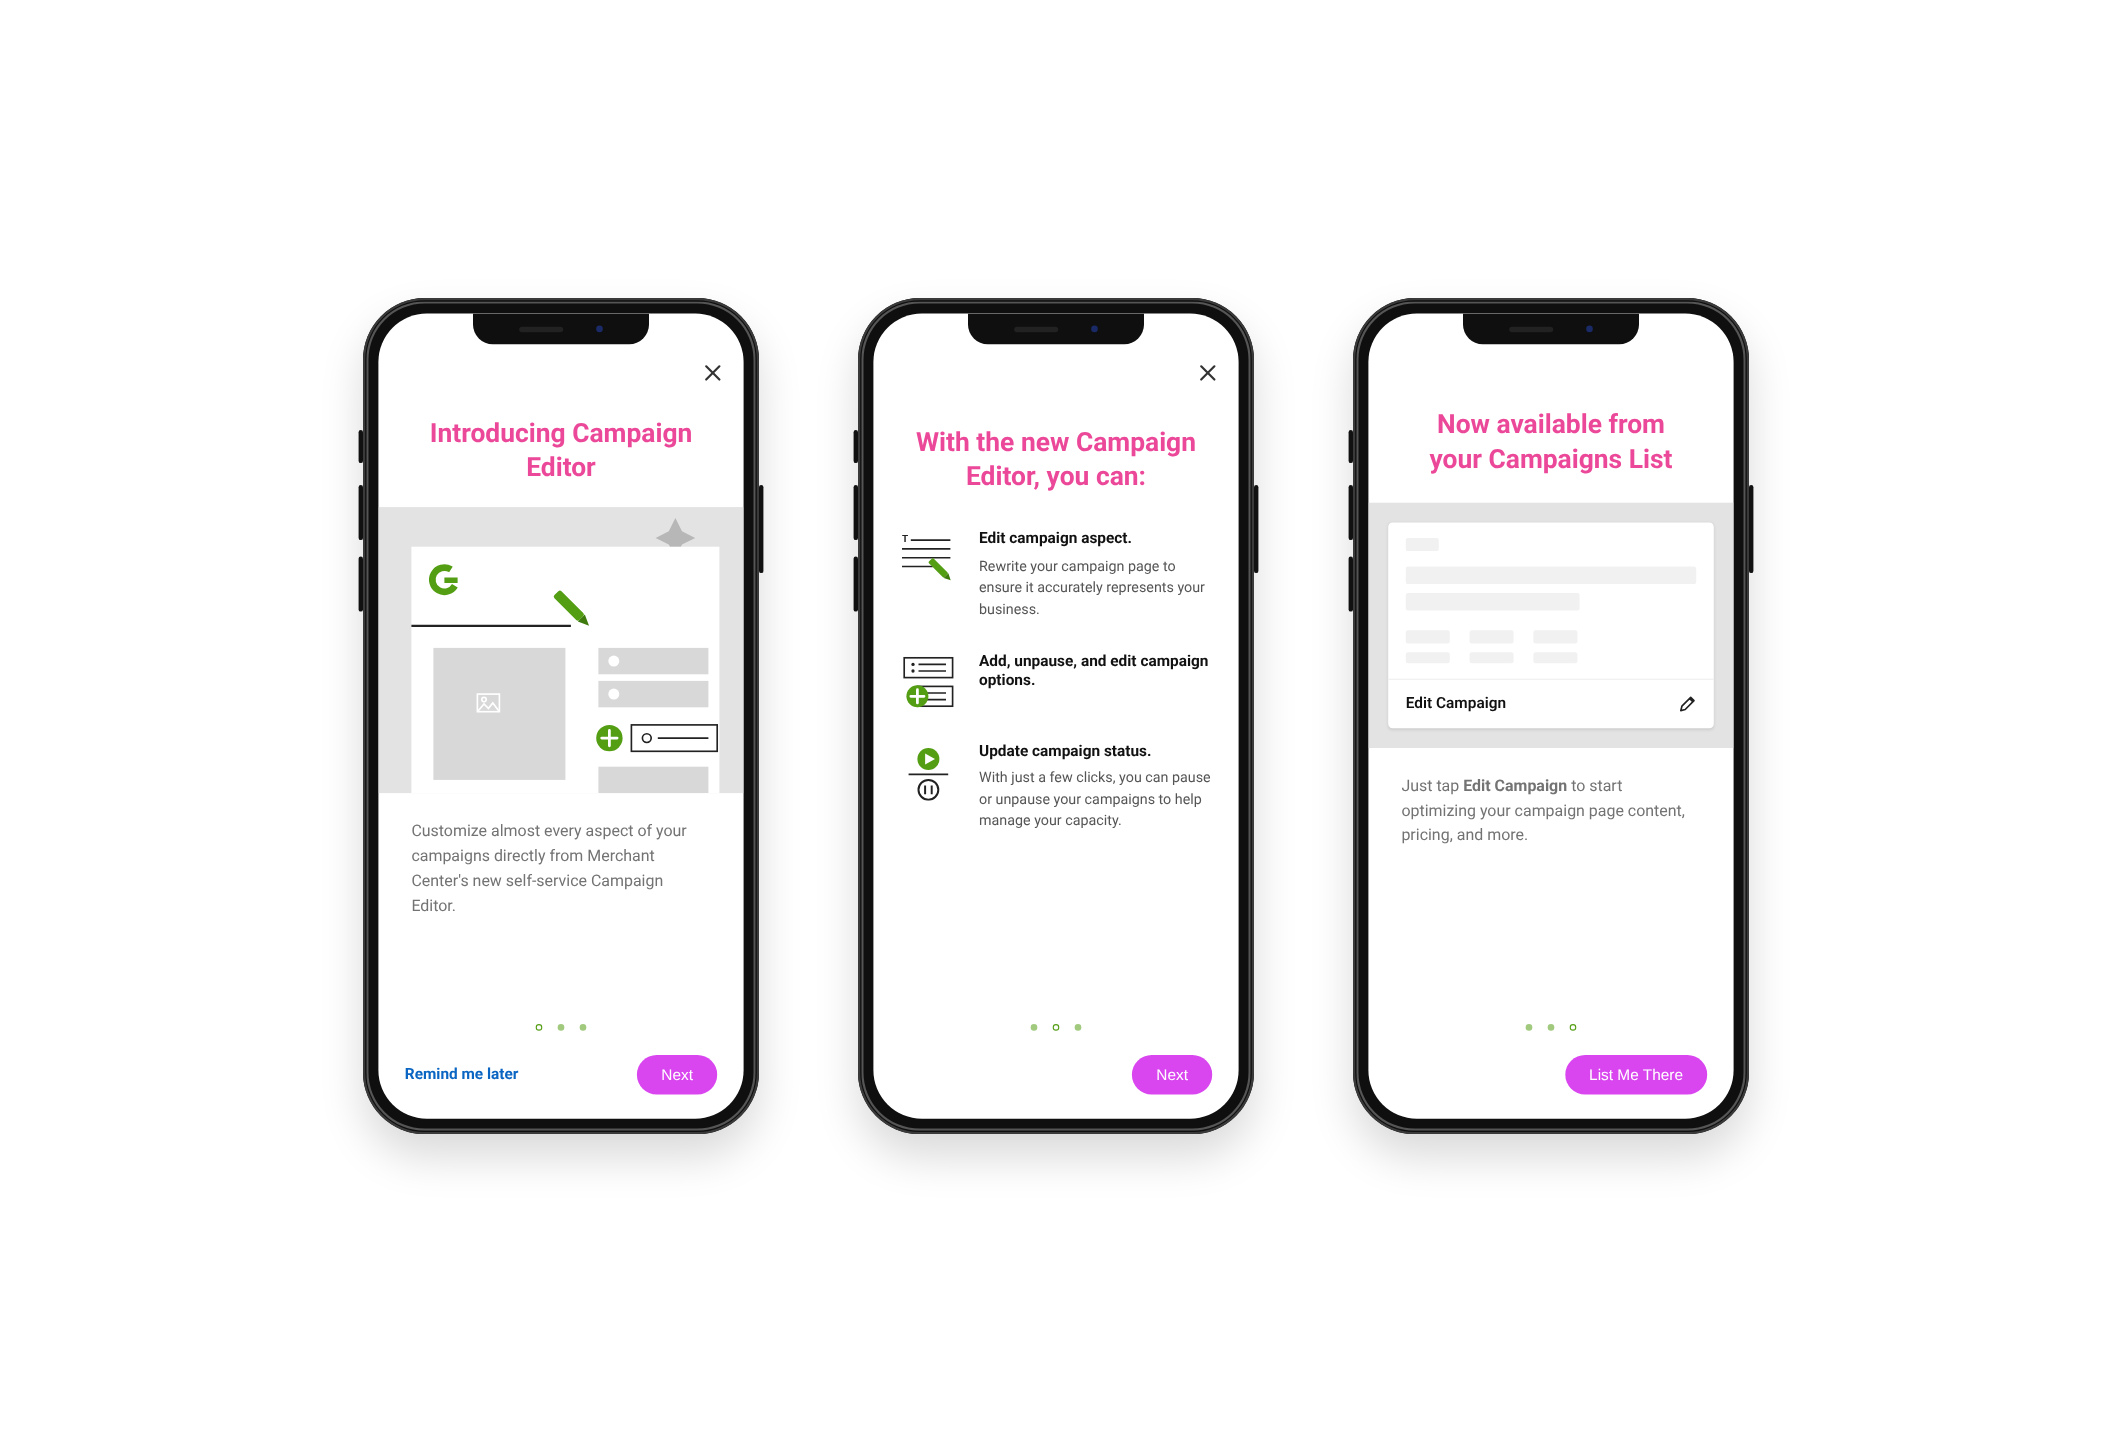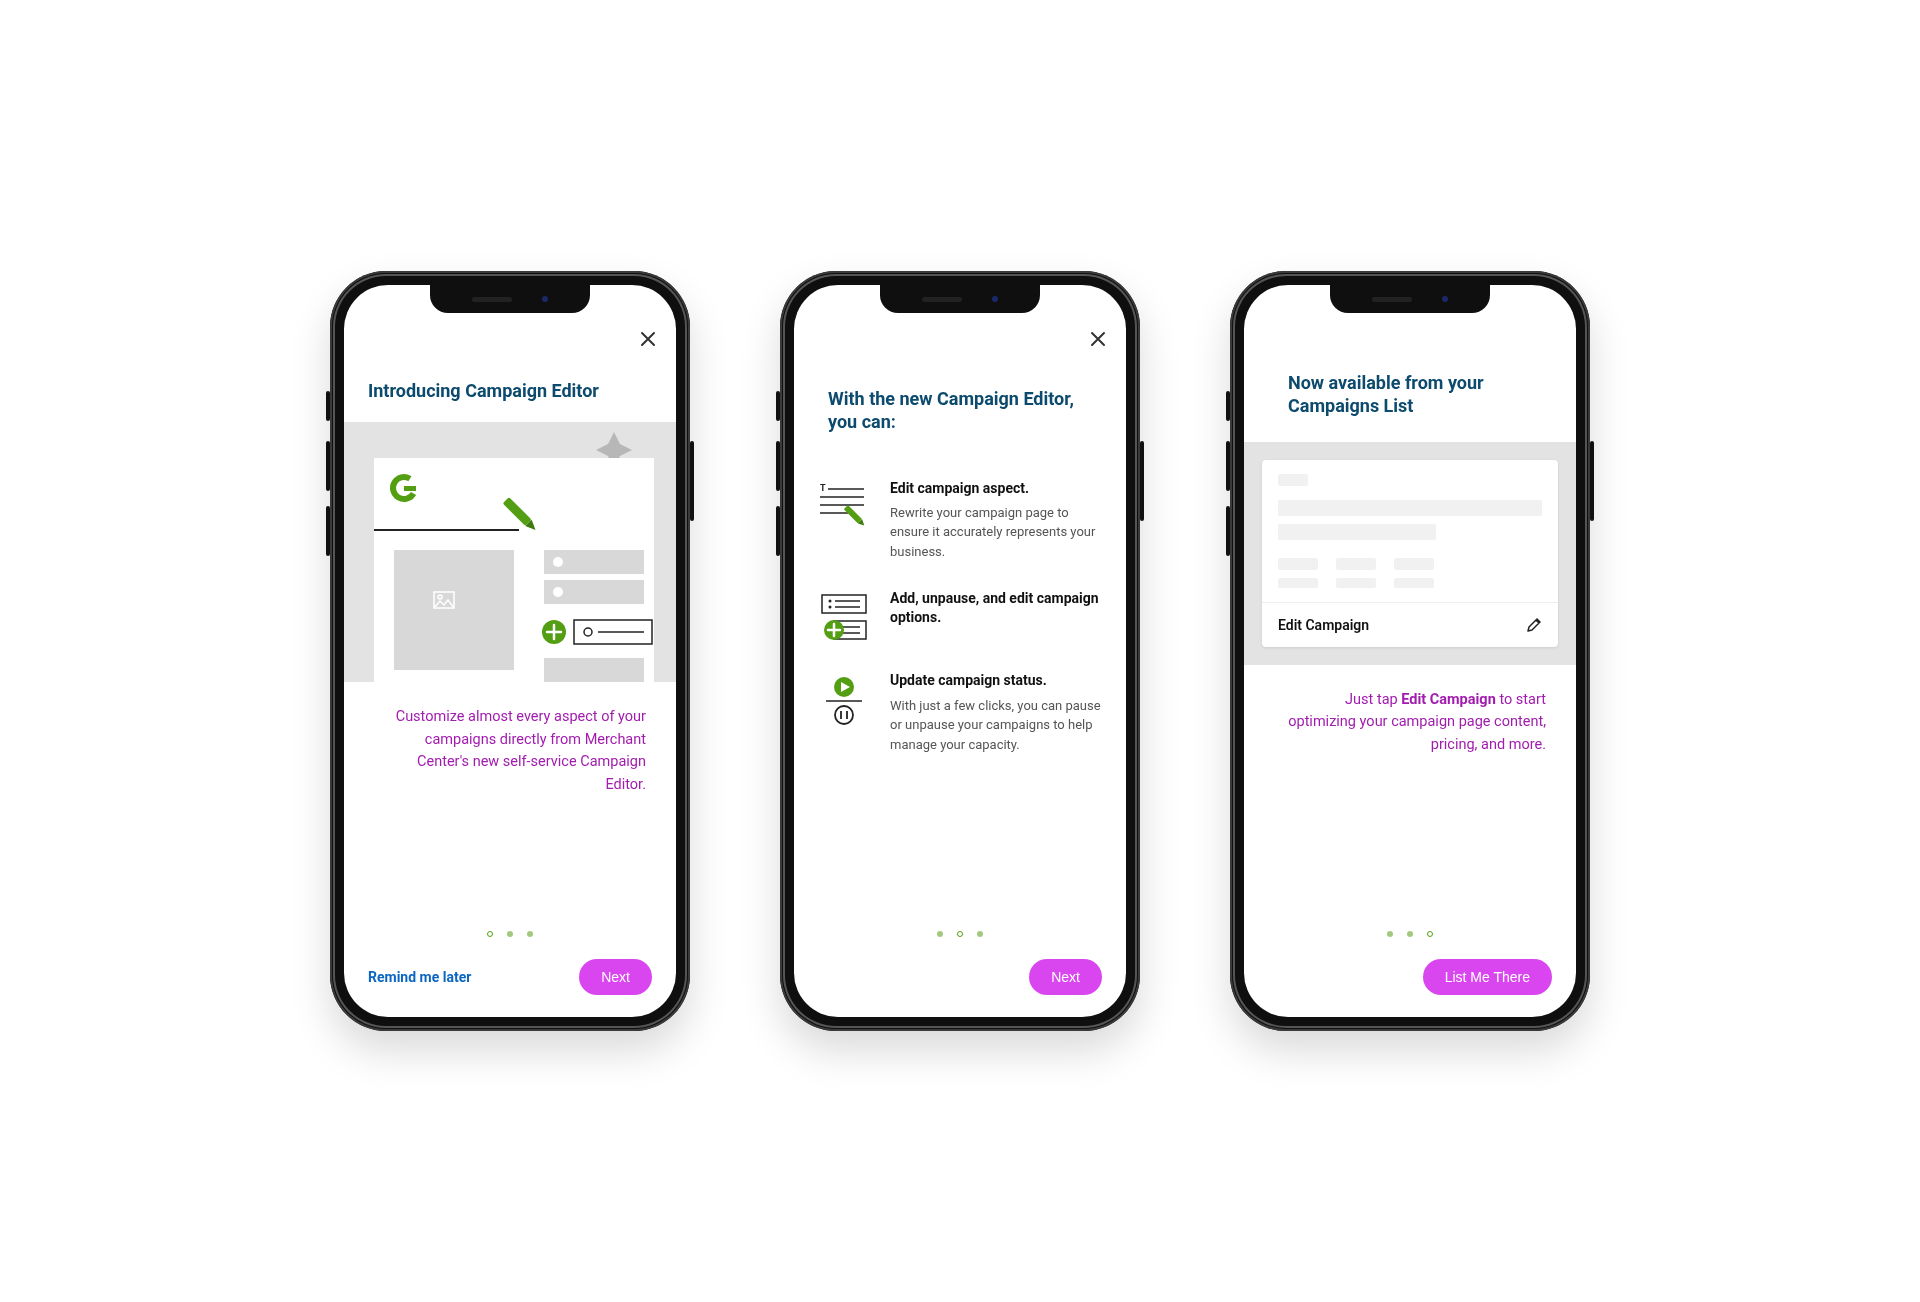--- a/index.html
+++ b/index.html
@@ -72,30 +72,30 @@
     font-weight: 600;
     color: #000;
     position: relative;
     z-index: 2;
   }
   .status-icons { display: flex; gap: 5px; align-items: center; }
   .close-bar { display: flex; justify-content: flex-end; padding: 4px 18px 0; }
   .close-btn { width: 20px; height: 20px; cursor: pointer; }
   .content { flex: 1; padding: 0 24px; display: flex; flex-direction: column; overflow: hidden; }
   .title {
-    font-size: 18px; font-weight: 700; text-align: left; color: #0c4a6e;
+    font-size: 24px; font-weight: 700; text-align: center; color: #ec4899;
     margin: 30px 0 20px; line-height: 1.3;
   }
   .illustration {
     background: #e3e3e3;
     height: 260px;
     position: relative;
     margin: 0 -24px;
   }
-  .body-text { font-size: 14.5px; color: #a21caf; text-align: right; line-height: 1.55; margin: 24px 6px 0; }
+  .body-text { font-size: 14.5px; color: #737373; text-align: left; line-height: 1.55; margin: 24px 6px 0; }
   .feature { display: flex; gap: 20px; margin-bottom: 28px; }
   .feature-icon { width: 52px; flex-shrink: 0; display: flex; align-items: flex-start; justify-content: center; padding-top: 4px; }
   .feature-text h4 { font-size: 14px; font-weight: 700; color: #111; margin-bottom: 6px; line-height: 1.3; }
   .feature-text p { font-size: 13px; color: #555; line-height: 1.5; }
   .pager { display: flex; justify-content: center; gap: 14px; margin: 12px 0; align-items: center; }
   .pager .dot { width: 6px; height: 6px; border-radius: 50%; background: #549e14; opacity: .55; }
   .pager .dot.active { width: 6px; height: 6px; border: 1.5px solid #549e14; background: transparent; opacity: 1; }
   .footer { display: flex; justify-content: space-between; align-items: center; padding: 10px 0 22px; }
   .footer.right { justify-content: flex-end; }
   .remind { color: #0b66c3; font-size: 14px; cursor: pointer; font-weight: bold; }
@@ -237,21 +237,21 @@
             <rect x="22" y="3.5" width="2" height="4" rx="1" fill="#000"></rect>
           </svg>
       </span>
     </div>
     <div class="close-bar">
       <svg class="close-btn" viewBox="0 0 20 20">
           <path d="M4 4l12 12M16 4L4 16" stroke="#333" stroke-width="2" stroke-linecap="round"></path>
         </svg>
     </div>
     <div class="content">
-      <h2 class="title" style="margin:38px 10px 45px">With the new Campaign Editor, you can:</h2>
+      <h2 class="title" style="margin:38px 10px 32px">With the new Campaign Editor, you can:</h2>
 
       <div class="feature">
         <div class="feature-icon">
           <svg width="52" height="44" viewBox="0 0 52 44">
             <text x="2" y="8" font-size="9" font-weight="700" fill="#222">T</text>
             <line x1="10" y1="6" x2="46" y2="6" stroke="#222" stroke-width="1.5"></line>
             <line x1="2" y1="14" x2="46" y2="14" stroke="#222" stroke-width="1.5"></line>
             <line x1="2" y1="22" x2="46" y2="22" stroke="#222" stroke-width="1.5"></line>
             <line x1="2" y1="30" x2="30" y2="30" stroke="#222" stroke-width="1.5"></line>
             <g transform="translate(30,22) rotate(45)">

